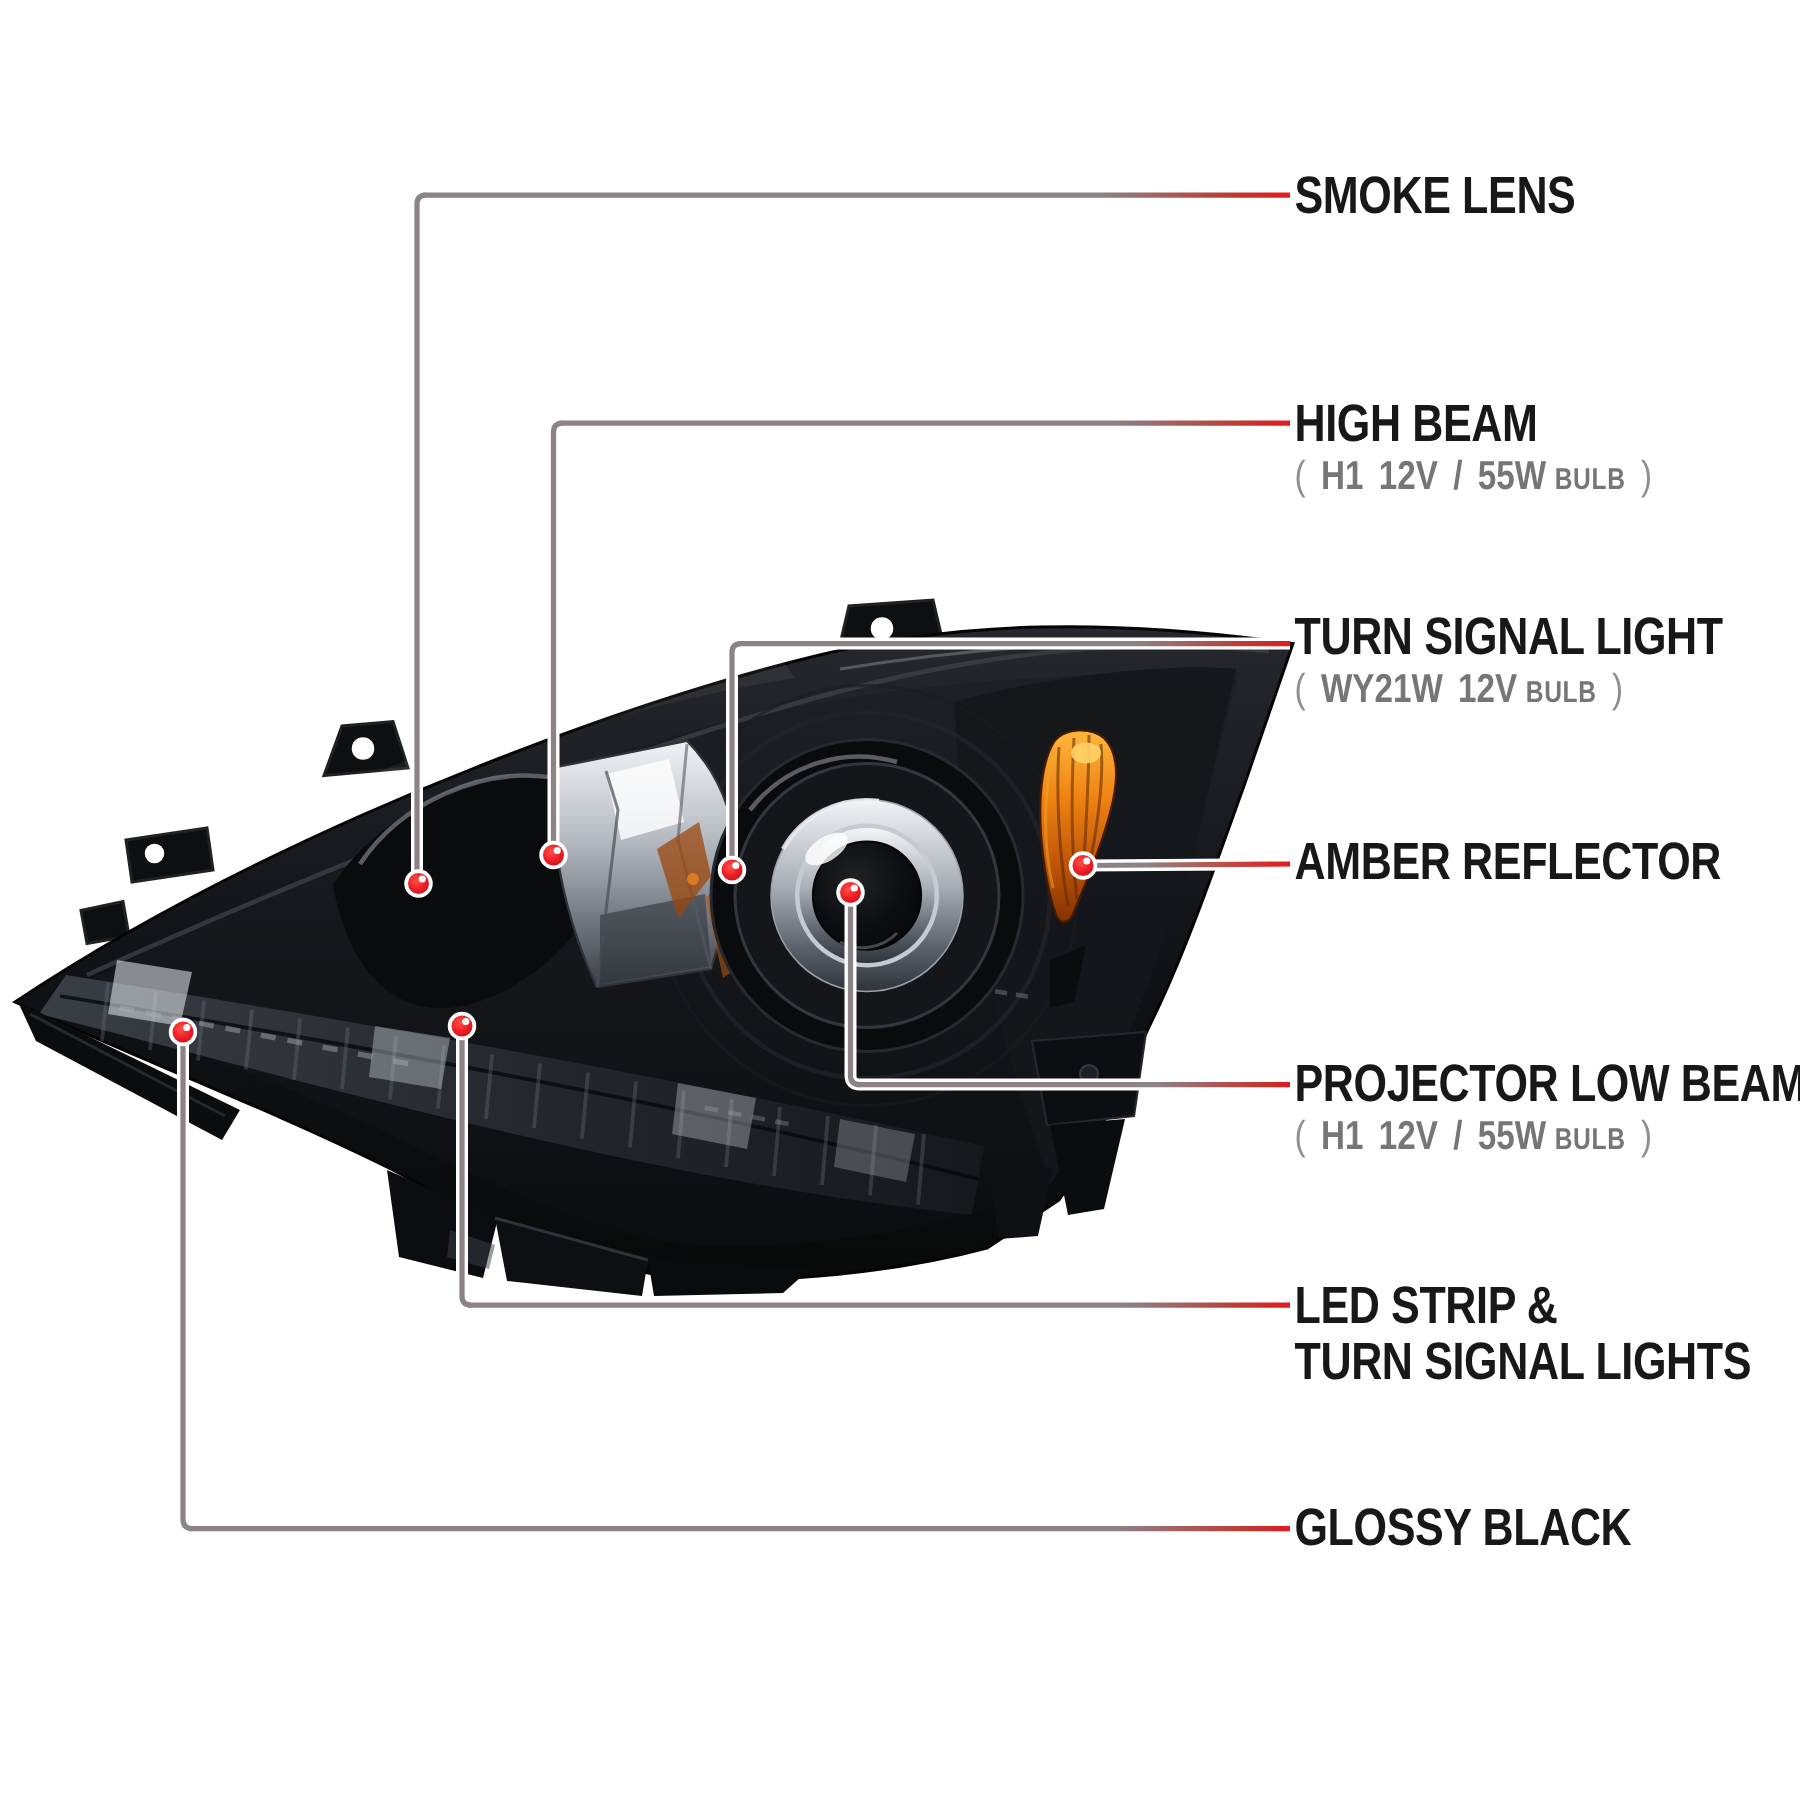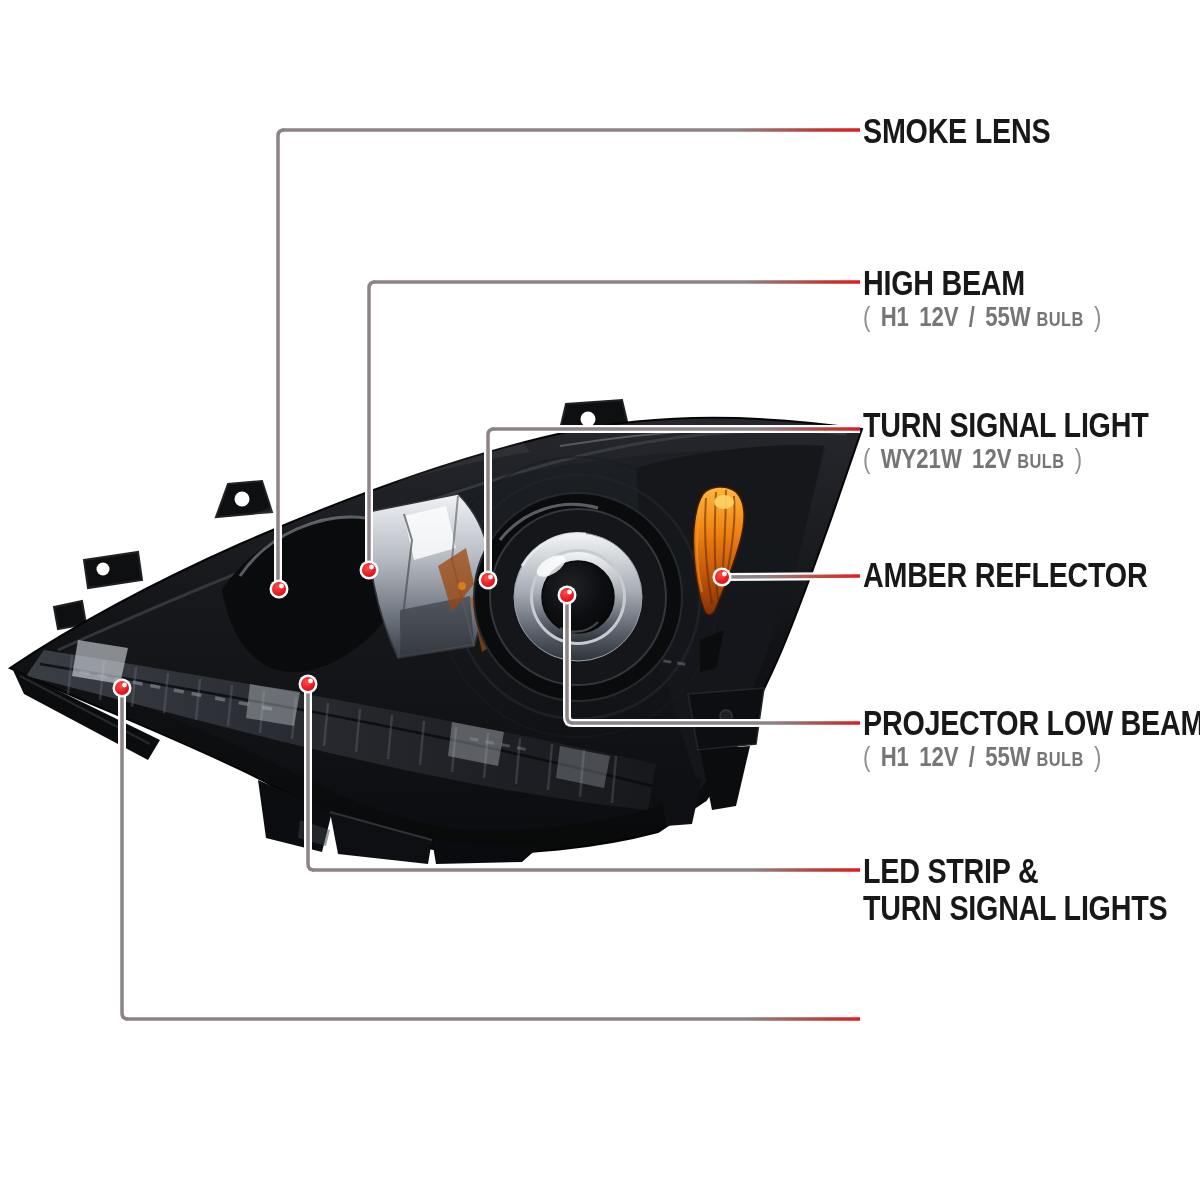--- a/index.html
+++ b/index.html
@@ -347,14 +347,17 @@
   <div class="callout" style="top:704px">
     <div class="c-main">PROJECTOR LOW BEAM</div>
     <div class="c-sub"><span class="paren">( </span><span class="spec">H1 12V / 55W</span><span class="unit">BULB</span><span class="paren"> )</span></div>
   </div>
 
   <div class="callout" style="top:852px">
     <div class="c-main">LED STRIP &amp;</div>
     <div class="c-main">TURN SIGNAL LIGHTS</div>
   </div>
 
+  <div class="callout" style="top:1000px">
+    <div class="c-main">GLOSSY BLACK</div>
+  </div>
 
 </div>
 
 </body></html>

